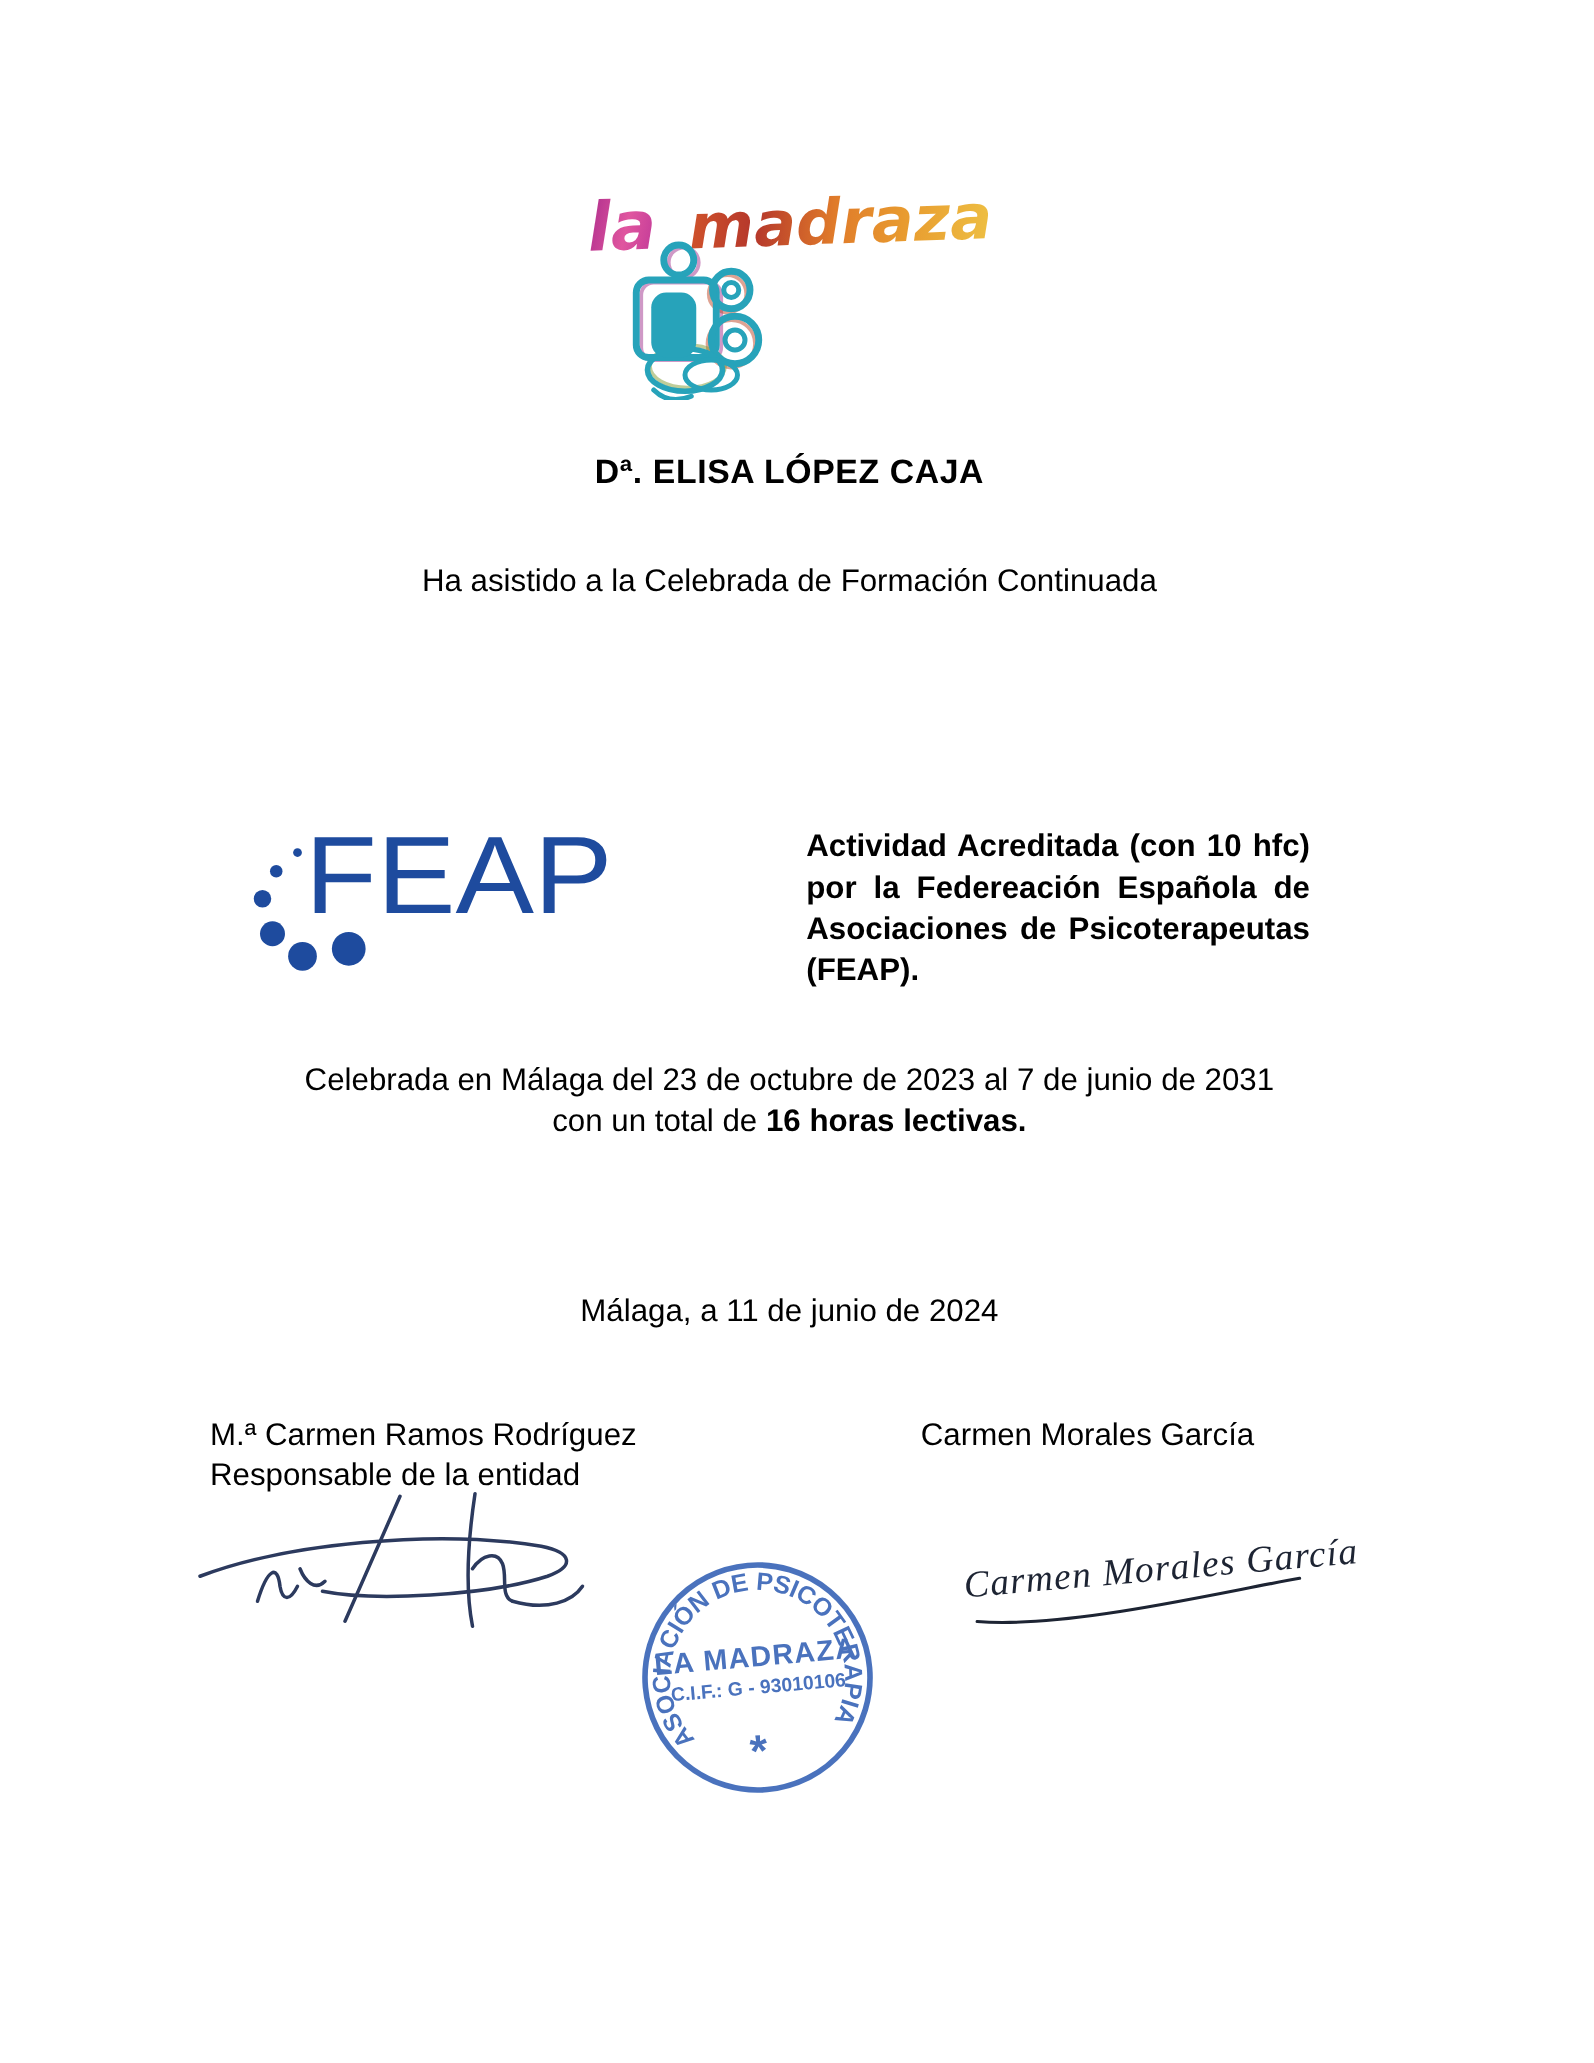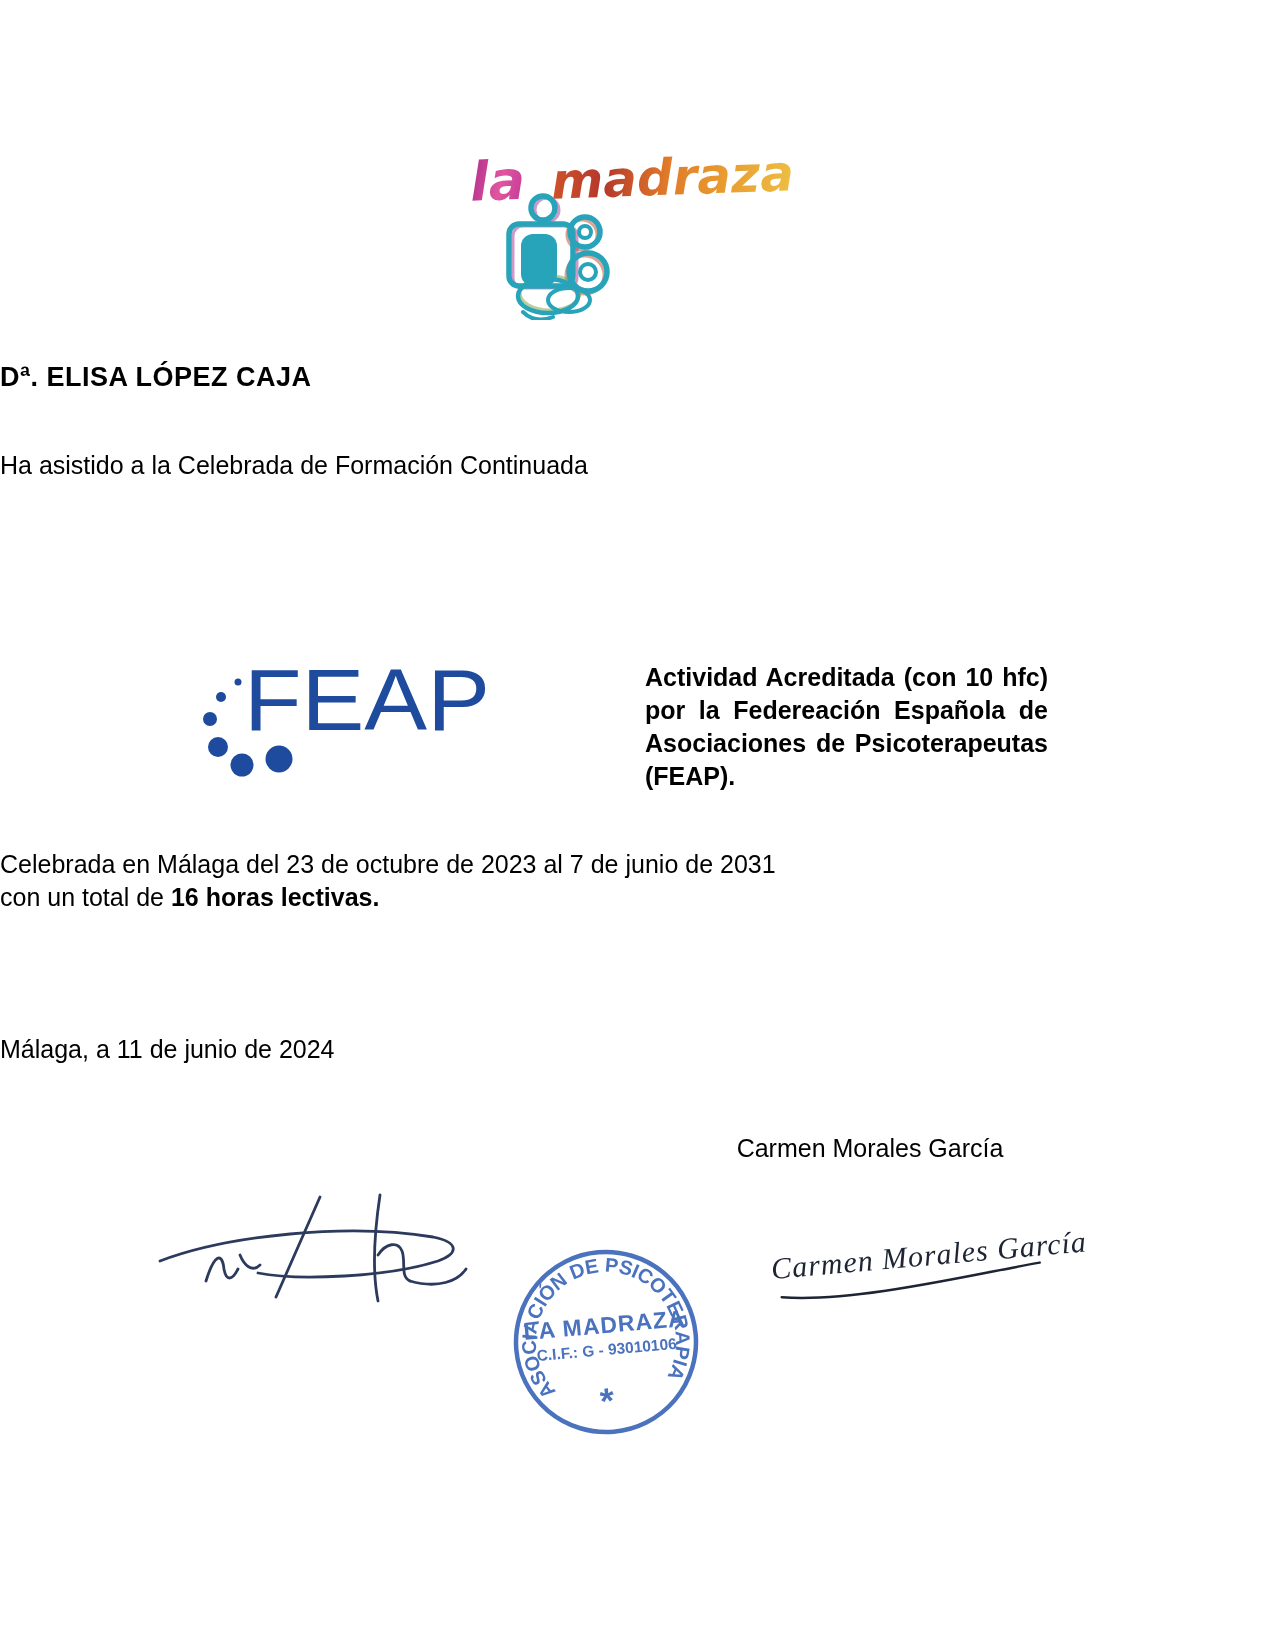--- a/index.html
+++ b/index.html
@@ -6,21 +6,21 @@
   .page{
     position:relative;
     width:1275px;height:1650px;
     margin:0 auto;
     background:#ffffff;
     font-family:"Liberation Sans",sans-serif;
     color:#000;
     overflow:hidden;
   }
   .abs{position:absolute;}
-  .centered{left:0;right:12px;}
+  .centered{left:0;right:12px;text-align:center;}
 
   
   .logo-words{
     top:150px;left:470px;
     display:flex;align-items:flex-start;gap:26px;
     transform:rotate(-2deg);
     font-family:"DejaVu Sans",sans-serif;
     font-style:italic;font-weight:bold;
     user-select:none;
   }
@@ -127,20 +127,24 @@
 
   <div class="abs accreditation">Actividad Acreditada (con 10 hfc) por la Federeación Española de Asociaciones de Psicoterapeutas (FEAP).</div>
 
   <div class="abs centered detail-line1">Celebrada en Málaga del 23 de octubre de 2023 al 7 de junio de 2031</div>
   <div class="abs centered detail-line2">
     <span>con un total de </span><span class="b">16 horas lectivas</span><span class="b">.</span>
   </div>
 
   <div class="abs centered date-line">Málaga, a 11 de junio de 2024</div>
 
+  <div class="abs sig-left">
+    <div>M.ª Carmen Ramos Rodríguez</div>
+    <div>Responsable de la entidad</div>
+  </div>
   <div class="abs sig-right">
     <div>Carmen Morales García</div>
   </div>
 
   <svg class="abs" style="top:1185px;left:148px;" width="330" height="150" viewBox="0 0 330 150">
     <g fill="none" stroke="#2c3a5e" stroke-width="2.8" stroke-linecap="round">
       <path d="M 12,76 C 80,50 200,38 285,52 C 310,57 312,68 290,76 C 240,92 150,96 110,88"></path>
       <path d="M 58,96 C 66,70 74,66 76,84 C 78,96 84,96 90,84"></path>
       <path d="M 92,70 C 96,80 104,88 112,80"></path>
       <path d="M 172,12 L 128,112"></path>

